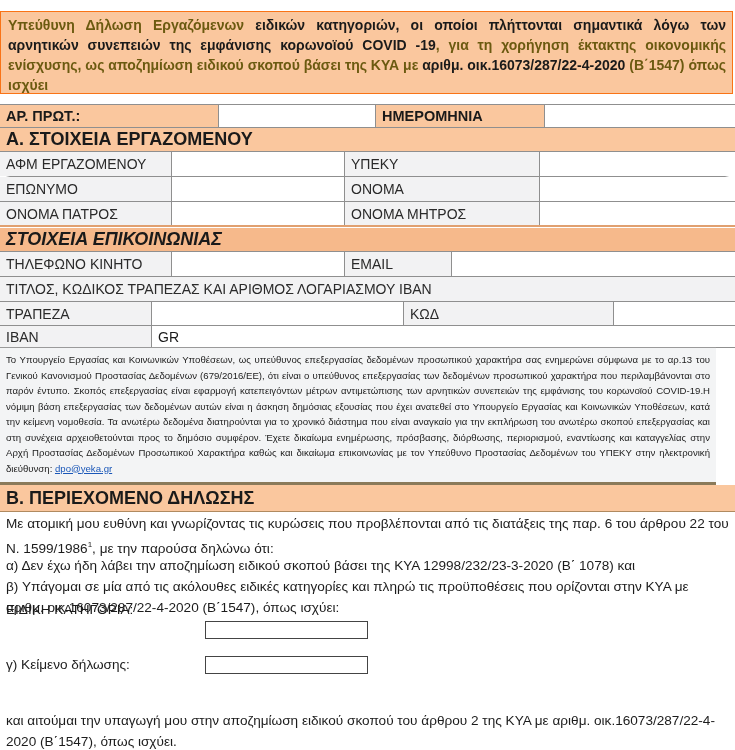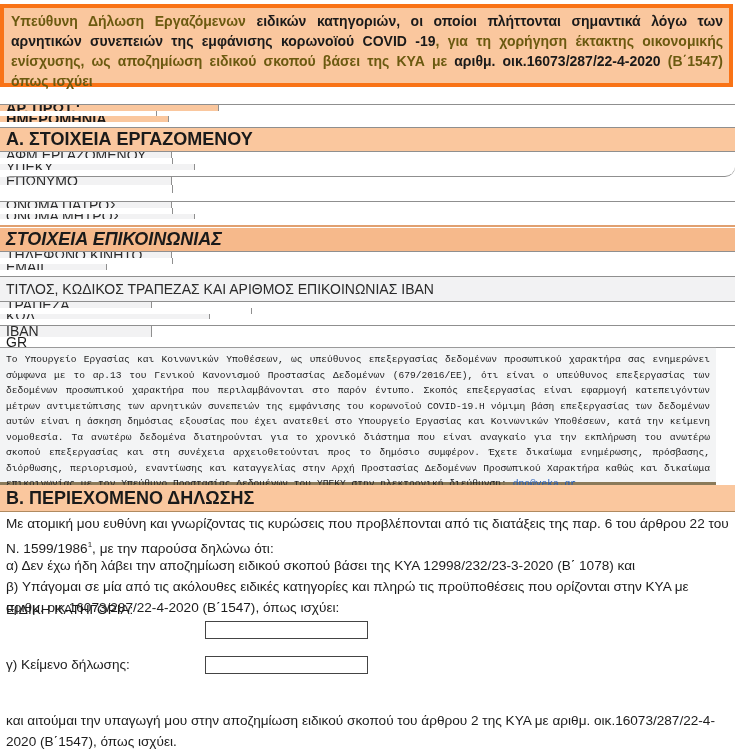--- a/index.html
+++ b/index.html
@@ -1,38 +1,38 @@
 <!DOCTYPE html>
 <html><head>
 <meta charset="utf-8">
 <style>
   html, body { margin:0; padding:0; background:#ffffff; }
   body { width:735px; height:750px; overflow:hidden; position:relative;
          font-family:"Liberation Sans", sans-serif; color:#1a1a1a; }
 
-  .hdr { position:absolute; left:0; top:4px; width:733px; height:83px;
-         background:#fac79e; border:4px solid #f97316; box-sizing:border-box;
+  .hdr { position:absolute; left:0; top:11px; width:733px; height:83px;
+         background:#fac79e; border:1px solid #f97316; box-sizing:border-box;
          padding:3px 6px 0 7px; font-size:14px; line-height:20px; font-weight:bold;
          text-align:justify; }
   .hdr .olive { color:#6b5a10; }
   .hdr .dark { color:#1a1a1a; }
 
   .row { position:absolute; left:0; width:735px; display:flex; box-sizing:border-box;
-         border-bottom:1px solid #8f8f8f;flex-direction:column; }
+         border-bottom:1px solid #8f8f8f; }
   .cell { box-sizing:border-box; height:100%; padding-left:6px; display:flex; align-items:center;
           font-size:14px; white-space:nowrap; overflow:hidden; border-right:1.5px solid #8f8f8f; }
   .cell:last-child { border-right:none; }
   .peach { background:#fac79e; font-weight:bold; font-size:14.5px; }
   .lbl { background:#f2f2f3; color:#2a2a2a; }
   .val { background:#ffffff; }
   .sec { background:#f6b98b; font-weight:bold; font-size:18px; }
 
   .notice { position:absolute; left:0; top:347px; width:716px; height:138px; box-sizing:border-box;
             background:#f3f4f5; border-top:1px solid #9a9a9a; border-bottom:3px solid #8a7a5a;
-            padding:4px 6px 0 6px; font-family:Liberation Mono, monospace; font-size:9.6px;
+            padding:4px 6px 0 6px; font-family:Liberation Sans, sans-serif; font-size:9.6px;
             line-height:15.5px; text-align:justify; color:#222; }
   .notice a { color:#1a57b8; text-decoration:underline; }
 
   .body-text { position:absolute; left:6px; width:724px; font-size:13.6px; line-height:21px; color:#1c1c1c; }
   .body-text sup { font-size:8px; }
 
   .field-lbl { position:absolute; left:6px; font-size:13.6px; color:#1c1c1c; }
   .field-box { position:absolute; left:205px; width:163px; height:18px; box-sizing:border-box;
                border:1.5px solid #444; background:#fff; }
 </style>
@@ -56,40 +56,41 @@
 
 <div class="row" style="top:152px;height:25px;border-radius:10px;">
   <div class="cell lbl" style="width:172px;">ΑΦΜ ΕΡΓΑΖΟΜΕΝΟΥ</div>
   <div class="cell val" style="width:173px;"></div>
   <div class="cell lbl" style="width:195px;">ΥΠΕΚΥ</div>
   <div class="cell val" style="width:195px;"></div>
 </div>
 <div class="row" style="top:177px;height:25px;">
   <div class="cell lbl" style="width:172px;">ΕΠΩΝΥΜΟ</div>
   <div class="cell val" style="width:173px;"></div>
+  <div class="cell lbl" style="width:195px;">ΟΝΟΜΑ</div>
   <div class="cell val" style="width:195px;"></div>
 </div>
 <div class="row" style="top:202px;height:25px;border-bottom:2px solid #e0a070;">
   <div class="cell lbl" style="width:172px;">ΟΝΟΜΑ ΠΑΤΡΟΣ</div>
   <div class="cell val" style="width:173px;"></div>
   <div class="cell lbl" style="width:195px;">ΟΝΟΜΑ ΜΗΤΡΟΣ</div>
   <div class="cell val" style="width:195px;"></div>
 </div>
 
 <div class="row" style="top:228px;height:24px;font-style:italic;">
   <div class="cell sec" style="width:735px;">ΣΤΟΙΧΕΙΑ  ΕΠΙΚΟΙΝΩΝΙΑΣ</div>
 </div>
 <div class="row" style="top:252px;height:25px;">
   <div class="cell lbl" style="width:172px;">ΤΗΛΕΦΩΝΟ ΚΙΝΗΤΟ</div>
   <div class="cell val" style="width:173px;"></div>
   <div class="cell lbl" style="width:107px;">EMAIL</div>
   <div class="cell val" style="width:283px;"></div>
 </div>
 <div class="row" style="top:277px;height:25px;">
-  <div class="cell lbl" style="width:735px;">ΤΙΤΛΟΣ, ΚΩΔΙΚΟΣ ΤΡΑΠΕΖΑΣ ΚΑΙ  ΑΡΙΘΜΟΣ ΕΠΙΚΟΙΝΩΝΙΑΣ IBAN</div>
+  <div class="cell lbl" style="width:735px;">ΤΙΤΛΟΣ, ΚΩΔΙΚΟΣ ΤΡΑΠΕΖΑΣ ΚΑΙ  ΑΡΙΘΜΟΣ ΛΟΓΑΡΙΑΣΜΟΥ IBAN</div>
 </div>
 <div class="row" style="top:302px;height:24px;">
   <div class="cell lbl" style="width:152px;">ΤΡΑΠΕΖΑ</div>
   <div class="cell val" style="width:252px;"></div>
   <div class="cell lbl" style="width:210px;">ΚΩΔ</div>
   <div class="cell val" style="width:121px;"></div>
 </div>
 <div class="row" style="top:326px;height:22px;">
   <div class="cell lbl" style="width:152px;">IBAN</div>
   <div class="cell val" style="width:583px;">GR</div>

